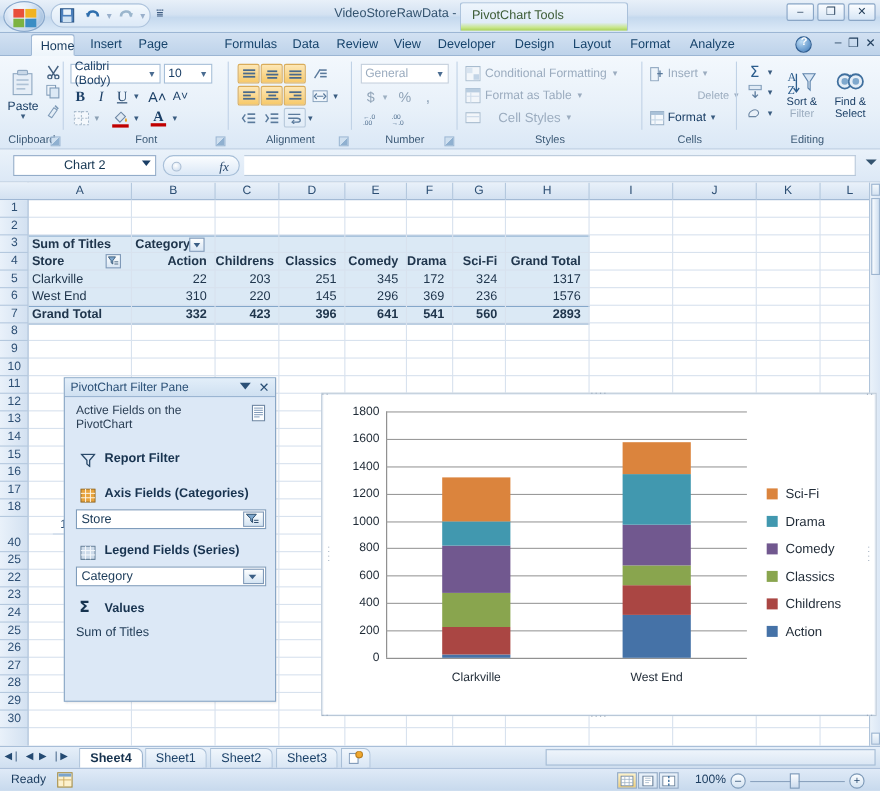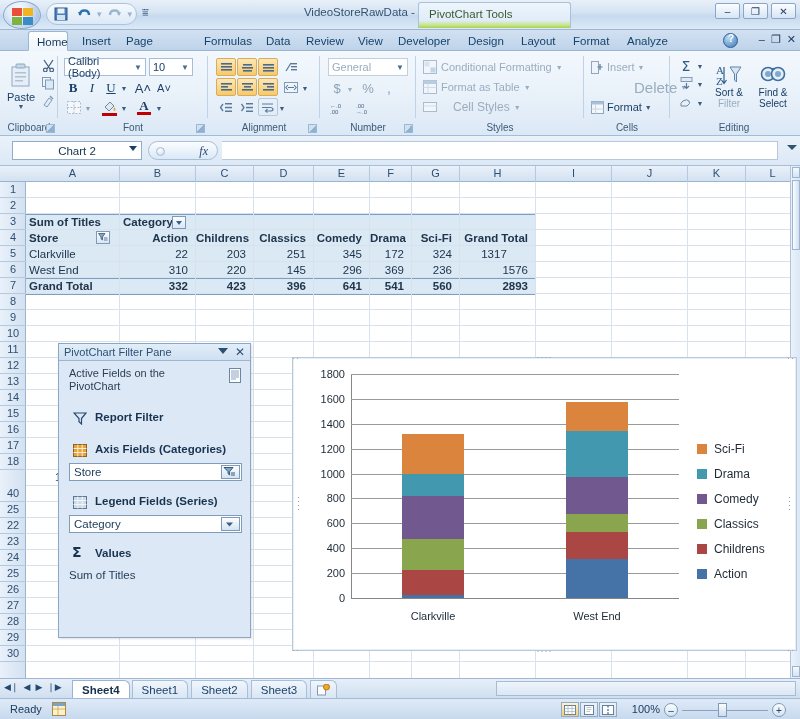--- a/index.html
+++ b/index.html
@@ -541,21 +541,21 @@
             <path d="M9 3 V9 M6.5 6 H11.5" stroke="#5a7a9c" stroke-width="1.2"></path>
           </svg>
         <span class="grey" style="font-size:11px;">Insert</span>
         <span class="grey" style="margin-left:3px;font-size:7px;">▼</span>
       </div>
       <div class="btn" style="position:absolute;left:6px;top:25px;width:74px;height:18px;justify-content:flex-start;">
         <svg width="13" height="13" viewBox="0 0 13 13" style="margin-right:3px;">
             <rect x="0.5" y="0.5" width="7" height="12" fill="#eef4fa" stroke="#8ea6bf"></rect>
             <path d="M6.5 6 H11.5" stroke="#5a7a9c" stroke-width="1.2"></path>
           </svg>
-        <span class="grey" style="font-size:15px;margin-left:40px;">Delete</span>
+        <span class="grey" style="font-size:10px;margin-left:40px;">Delete</span>
         <span class="grey" style="margin-left:3px;font-size:7px;">▼</span>
       </div>
       <div class="btn" style="position:absolute;left:6px;top:45px;width:74px;height:18px;justify-content:flex-start;">
         <svg width="13" height="13" viewBox="0 0 13 13" style="margin-right:3px;">
             <rect x="0.5" y="0.5" width="12" height="12" fill="#f4f8fc" stroke="#8ea6bf"></rect>
             <rect x="0.5" y="0.5" width="12" height="3" fill="#a9c1d8"></rect>
             <path d="M4.5 3.5 V12.5 M0.5 8 H12.5" stroke="#c7d7e6"></path>
           </svg>
         <span class="mini" style="font-size:11px;">Format</span>
         <span style="margin-left:3px;font-size:7px;color:#3a5c80;">▼</span>
@@ -687,21 +687,21 @@
           <div class="pcell pnum pbold" style="left: 344px; top: 48px; width: 38px;">Drama</div>
           <div class="pcell pnum pbold" style="left: 386px; top: 48px; width: 44px;">Sci-Fi</div>
           <div class="pcell pnum pbold" style="left: 434px; top: 48px; width: 72px;">Grand Total</div>
           <div class="pcell ptxt" style="left: 0px; top: 64px; width: 94px;">Clarkville</div>
           <div class="pcell pnum" style="left: 94px; top: 64px; width: 72px;">22</div>
           <div class="pcell pnum" style="left: 170px; top: 64px; width: 54px;">203</div>
           <div class="pcell pnum" style="left: 228px; top: 64px; width: 56px;">251</div>
           <div class="pcell pnum" style="left: 288px; top: 64px; width: 52px;">345</div>
           <div class="pcell pnum" style="left: 344px; top: 64px; width: 38px;">172</div>
           <div class="pcell pnum" style="left: 386px; top: 64px; width: 44px;">324</div>
-          <div class="pcell pnum" style="left: 434px; top: 64px; width: 72px; text-align: center;">1317</div>
+          <div class="pcell pnum" style="left: 434px; top: 64px; width: 72px;">1317</div>
           <div class="pcell ptxt" style="left: 0px; top: 80px; width: 94px;">West End</div>
           <div class="pcell pnum" style="left: 94px; top: 80px; width: 72px;">310</div>
           <div class="pcell pnum" style="left: 170px; top: 80px; width: 54px;">220</div>
           <div class="pcell pnum" style="left: 228px; top: 80px; width: 56px;">145</div>
           <div class="pcell pnum" style="left: 288px; top: 80px; width: 52px;">296</div>
           <div class="pcell pnum" style="left: 344px; top: 80px; width: 38px;">369</div>
           <div class="pcell pnum" style="left: 386px; top: 80px; width: 44px;">236</div>
           <div class="pcell pnum" style="left: 434px; top: 80px; width: 72px;">1576</div>
           <div class="pcell ptxt pbold" style="left: 0px; top: 96px; width: 94px;">Grand Total</div>
           <div class="pcell pnum pbold" style="left: 94px; top: 96px; width: 72px;">332</div>

